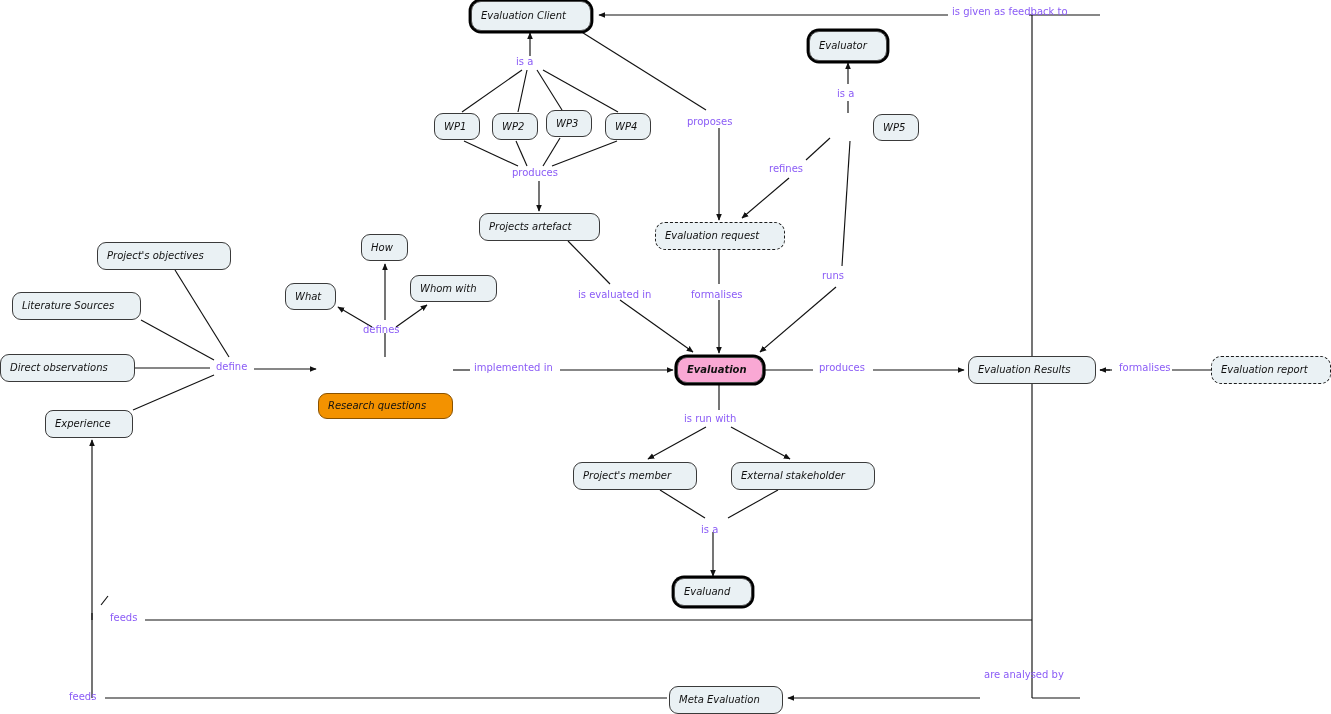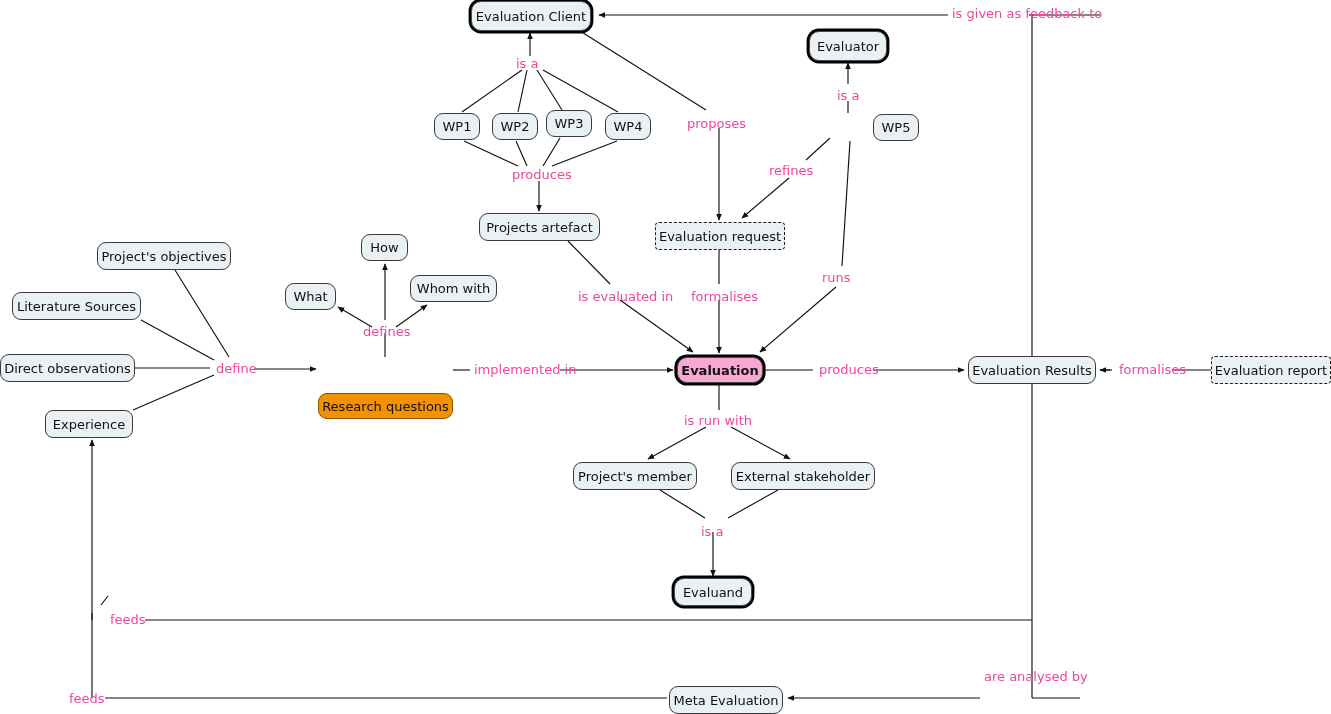--- a/index.html
+++ b/index.html
@@ -24,63 +24,64 @@
     top: 0;
     width: 1331px;
     height: 714px;
   }
   
   .node {
     position: absolute;
     box-sizing: border-box;
     display: flex;
     align-items: center;
-    justify-content: center;
+    justify-content: flex-start;
     white-space: nowrap;
-    font-size: 13px;
+    font-size: 10px;
     line-height: 1;
     color: #111111;
     border-radius: 9px;
     background: #eaf1f4;
     border: 1.2px solid #3a3a3a;
     padding: 0 9px;
     z-index: 3;
+    font-style: italic;
   }
   
   .node.heavy {
     border: 1.3px solid #4a4a4a;
     box-shadow: 0 0 0 2.4px #000000;
     border-radius: 10px;
   }
   
   .node.dashed {
     border: 1.6px dashed #1b1b1b;
-    border-radius: 4px;
+    border-radius: 10px;
   }
   
   .node.focus {
     background: #f9a8d4;
     font-weight: bold;
     border: 1.4px solid #4a4a4a;
     box-shadow: 0 0 0 2.6px #000000;
     border-radius: 10px;
   }
   
   .node.accent {
     background: #f39200;
     border: 1.4px solid #8a5200;
     border-radius: 9px;
     margin-top: 36px;
   }
   
   .link-label {
     position: absolute;
-    font-size: 13px;
+    font-size: 10px;
     line-height: 1;
-    color: #ec4899;
+    color: #8b5cf6;
     background: transparent;
     white-space: nowrap;
     z-index: 4;
     padding: 0 1px;
   }
 </style>
 </head>
 <body>
 
 <div id="canvas">

